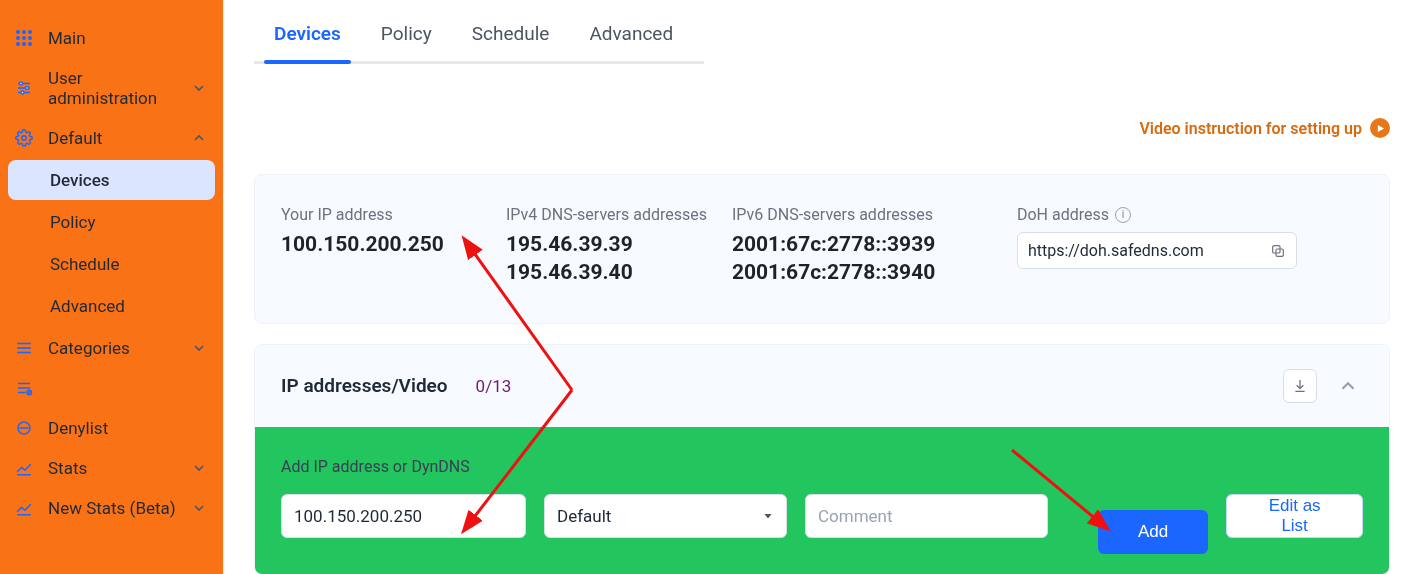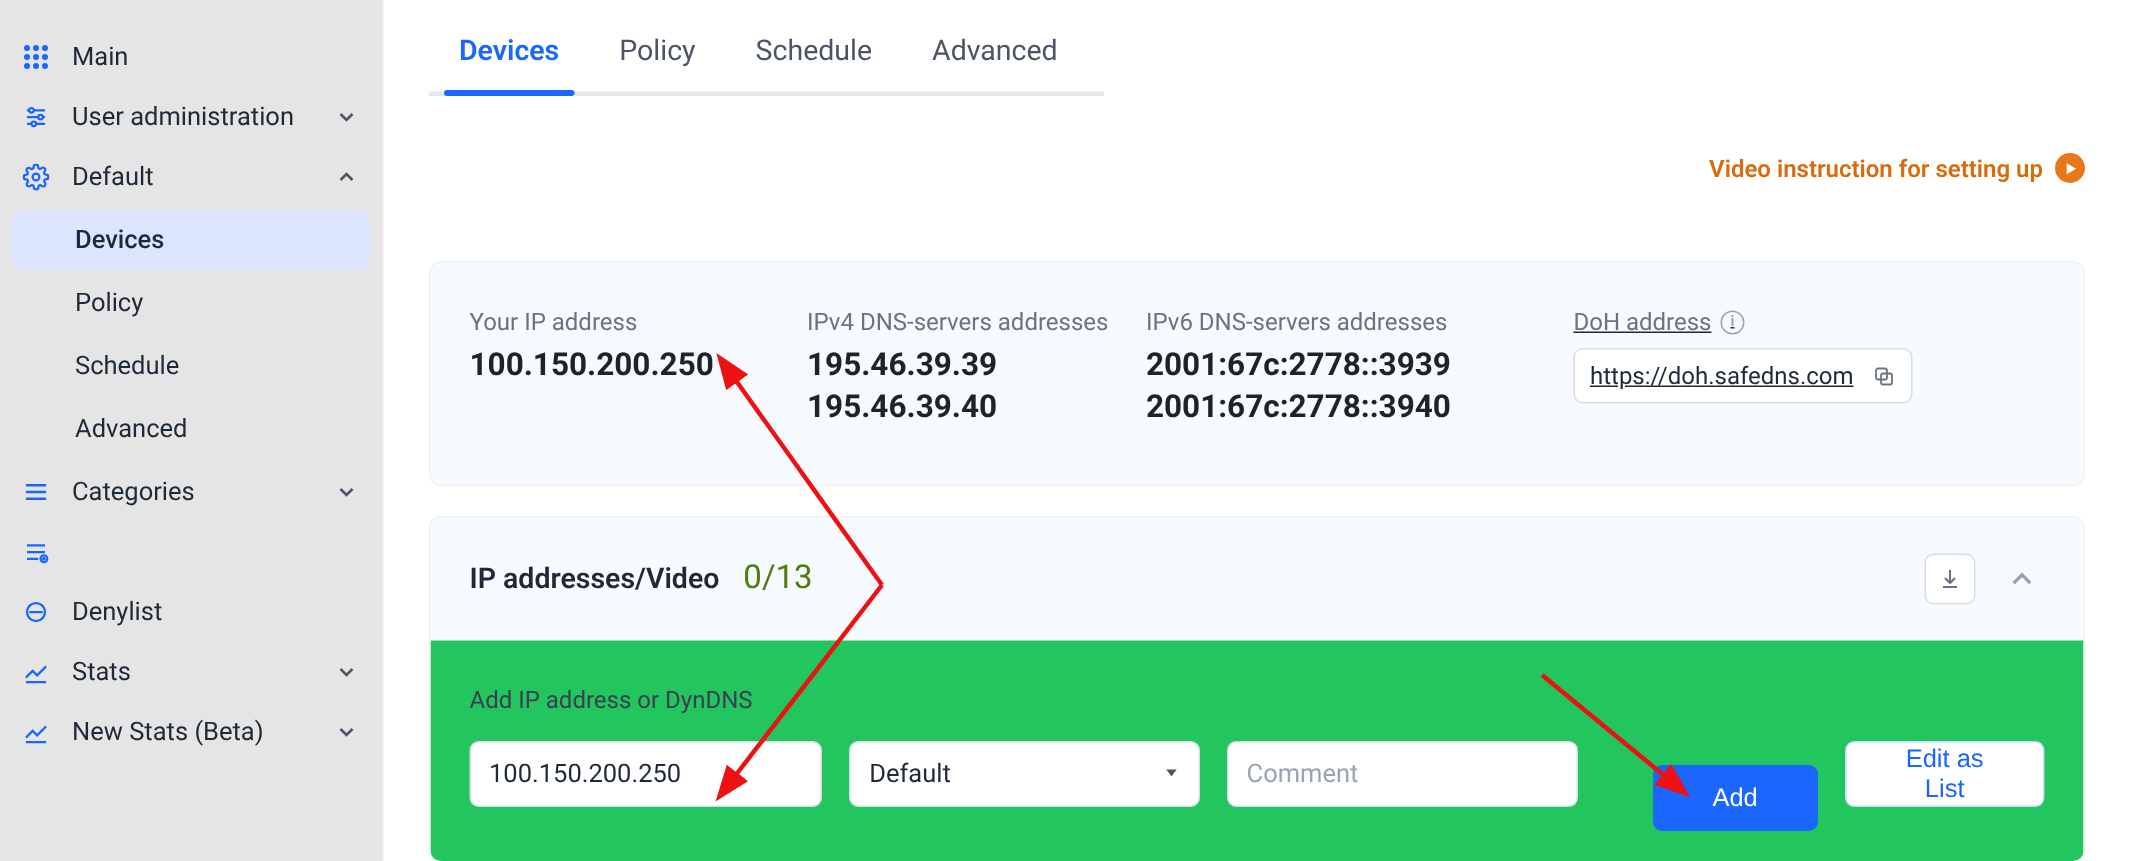--- a/index.html
+++ b/index.html
@@ -7,22 +7,22 @@
     font-family: -apple-system, BlinkMacSystemFont, "Segoe UI", Roboto, Helvetica, Arial, sans-serif;
     background: #fff;
     color: #1f2937;
     width: 1420px;
     height: 574px;
     overflow: hidden;
     display: flex;
   }
   
   .sidebar {
-    width: 256px;
-    background: #e5e5e5;
+    width: 224px;
+    background: #f97316;
     border-right: 1px solid #f1f1f3;
     padding-top: 18px;
     flex-shrink: 0;
   }
   .side-item {
     display: flex;
     align-items: center;
     gap: 14px;
     padding: 10px 16px 10px 14px;
     font-size: 17px;
@@ -87,21 +87,21 @@
     content: "";
     position: absolute;
     left: -10px; right: -10px; bottom: -3px;
     height: 4px;
     background: #1a66ff;
     border-radius: 2px;
   }
   .video-link {
     position: absolute;
     right: 30px;
-    top: 102px;
+    top: 118px;
     display: flex;
     align-items: center;
     gap: 8px;
     color: #d86b0d;
     font-size: 16px;
     font-weight: 600;
     cursor: pointer;
   }
   .video-link .play-badge {
     width: 20px; height: 20px;
@@ -114,21 +114,21 @@
   .info-card {
     margin-top: 110px;
     background: #f7fafe;
     border: 1px solid #eef2f8;
     border-radius: 8px;
     padding: 30px 26px 36px 26px;
     display: flex;
     gap: 25px;
   }
   .info-col { min-width: 200px; }
-  .info-col.doh { flex:1;text-decoration:underline; }
+  .info-col.doh { flex:1; }
   .info-label {
     color: #6b7280;
     font-size: 16px;
     margin-bottom: 6px;
     display: flex;
     align-items: center;
     gap: 6px;
   }
   .info-value {
     font-size: 21px;
@@ -137,21 +137,21 @@
     line-height: 1.35;
   }
   .doh-field {
     margin-top: 8px;
     display: flex;
     align-items: center;
     border: 1px solid #d8dee6;
     border-radius: 6px;
     background: #fff;
     padding: 8px 10px;
-    width: 226px;
+    width: 280px;
     justify-content: space-between;
   }
   .doh-field .doh-text {
     font-size: 16px;
     color: #1f2937;
   }
   .doh-field .copy-icon { color:#6b7280; cursor:pointer; display:flex; }
   .info-icon-circle {
     width:16px; height:16px; border:1.3px solid #9ca3af; border-radius:50%;
     display:inline-flex; align-items:center; justify-content:center;
@@ -170,22 +170,23 @@
     display: flex;
     align-items: center;
     gap: 16px;
   }
   .dns-head .title {
     font-size: 19px;
     font-weight: 600;
     color: #1f2937;
   }
   .dns-head .count {
-    color: #4d7c0f;
-    font-size: 22px;
+    color: #701a75;
+    font-size: 17px;
+    margin-left: 12px;
   }
   .dns-head .spacer { flex:1; }
   .dns-head .dl-btn {
     width: 34px; height: 34px;
     border: 1px solid #d8dee6;
     border-radius: 6px;
     display:flex; align-items:center; justify-content:center;
     color:#6b7280; cursor:pointer; background:#fff;
   }
   .dns-head .collapse-btn {

